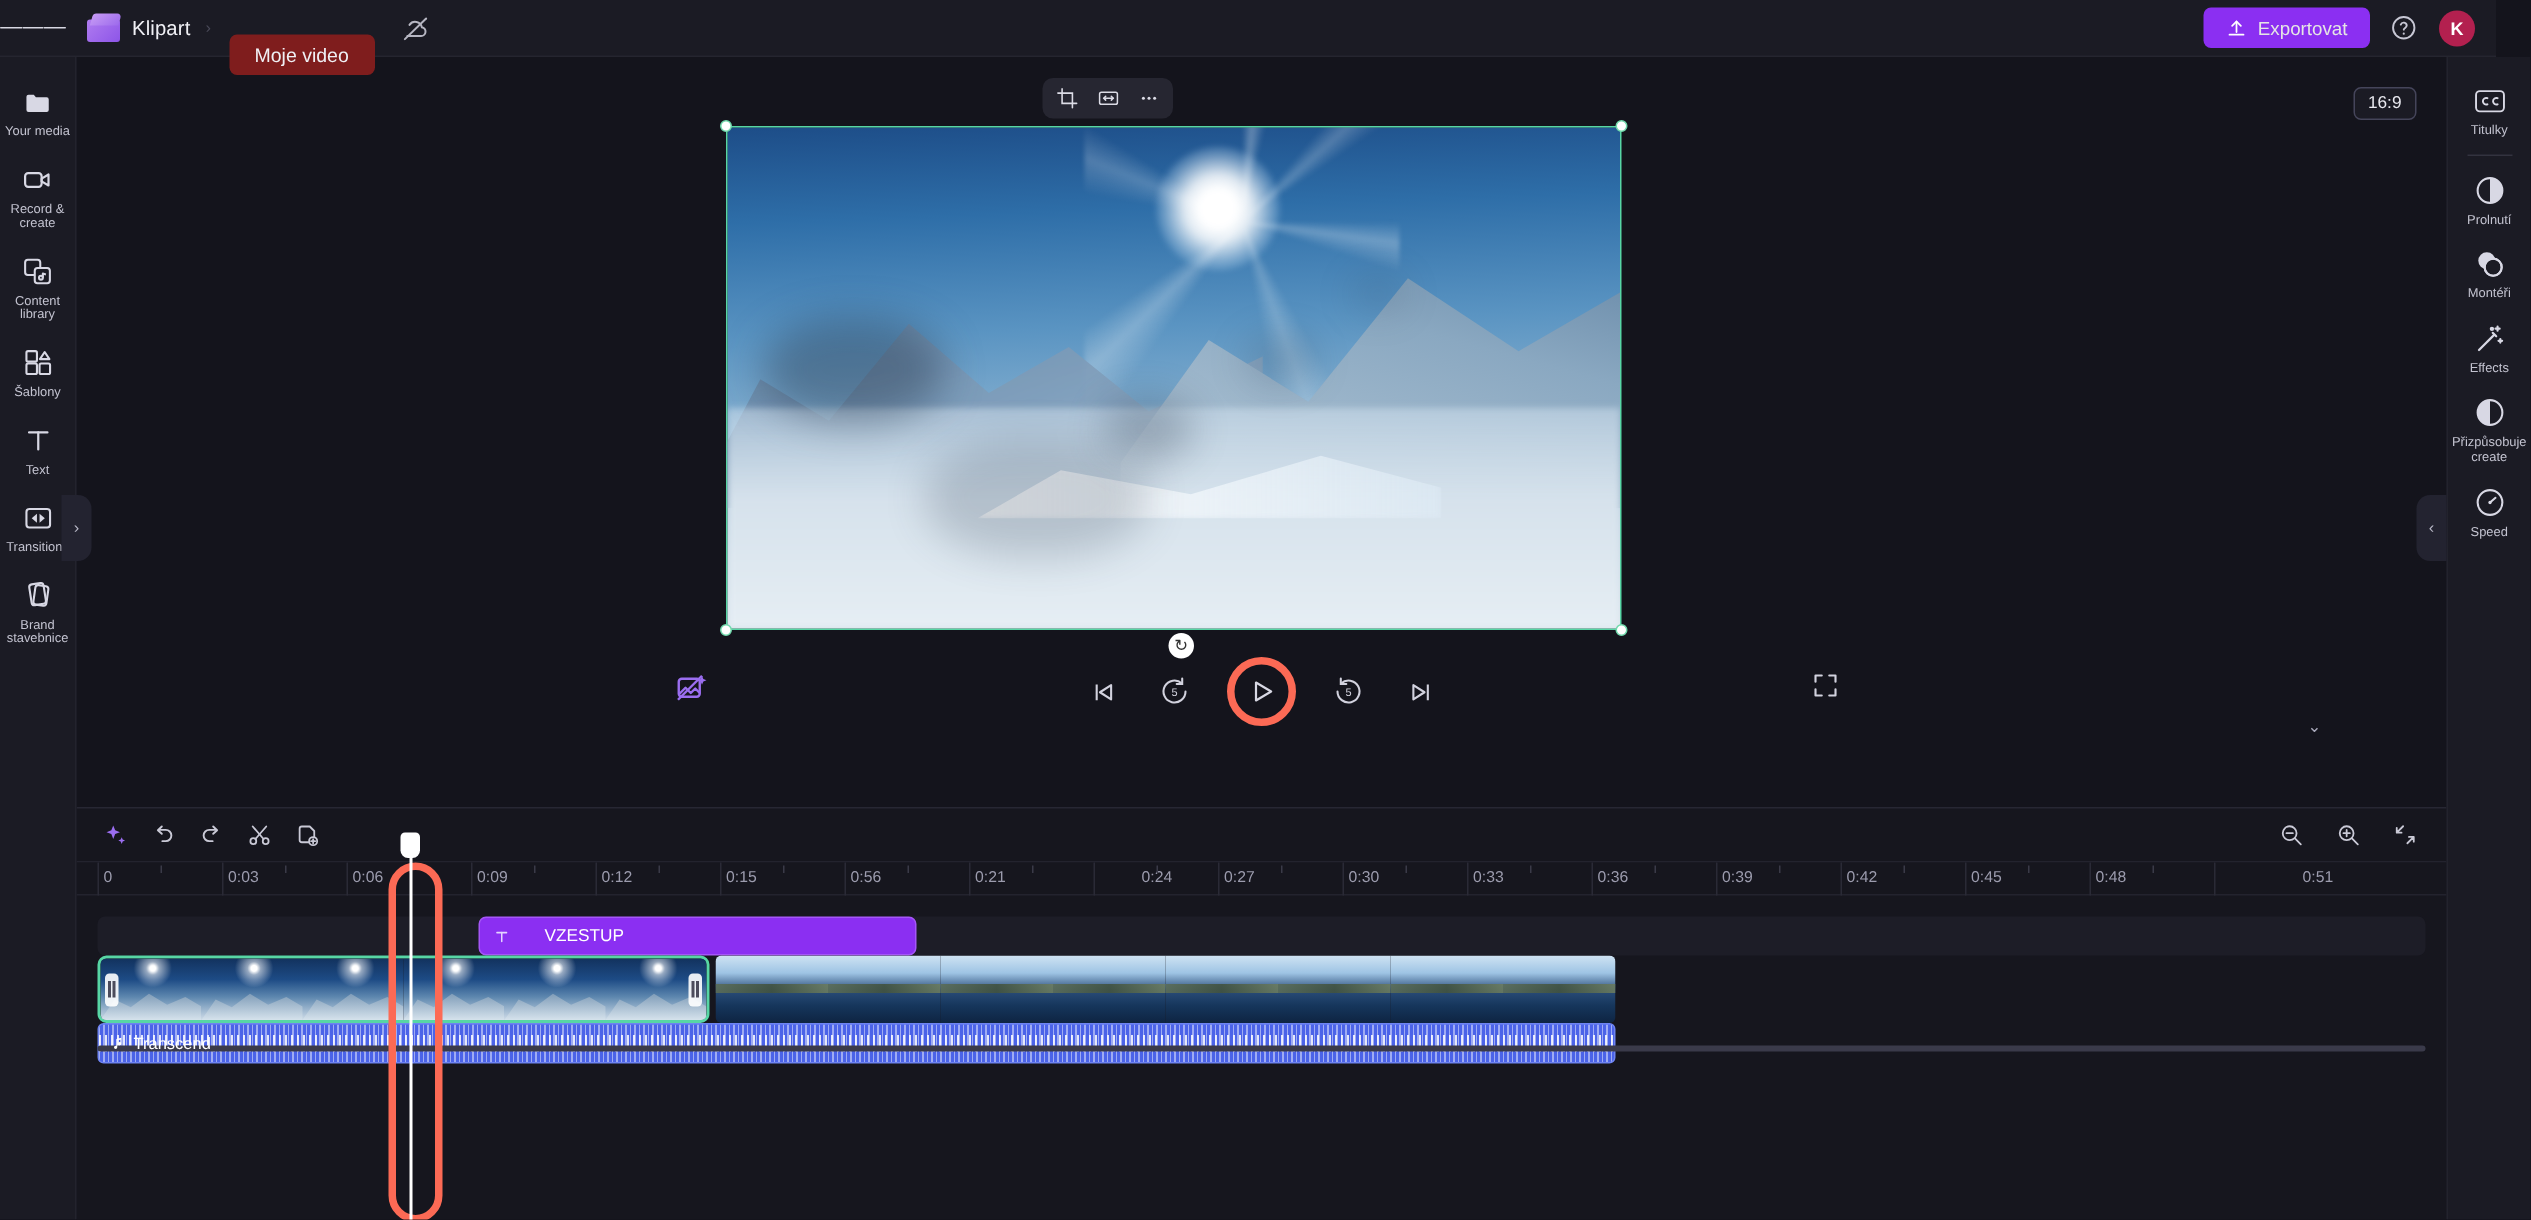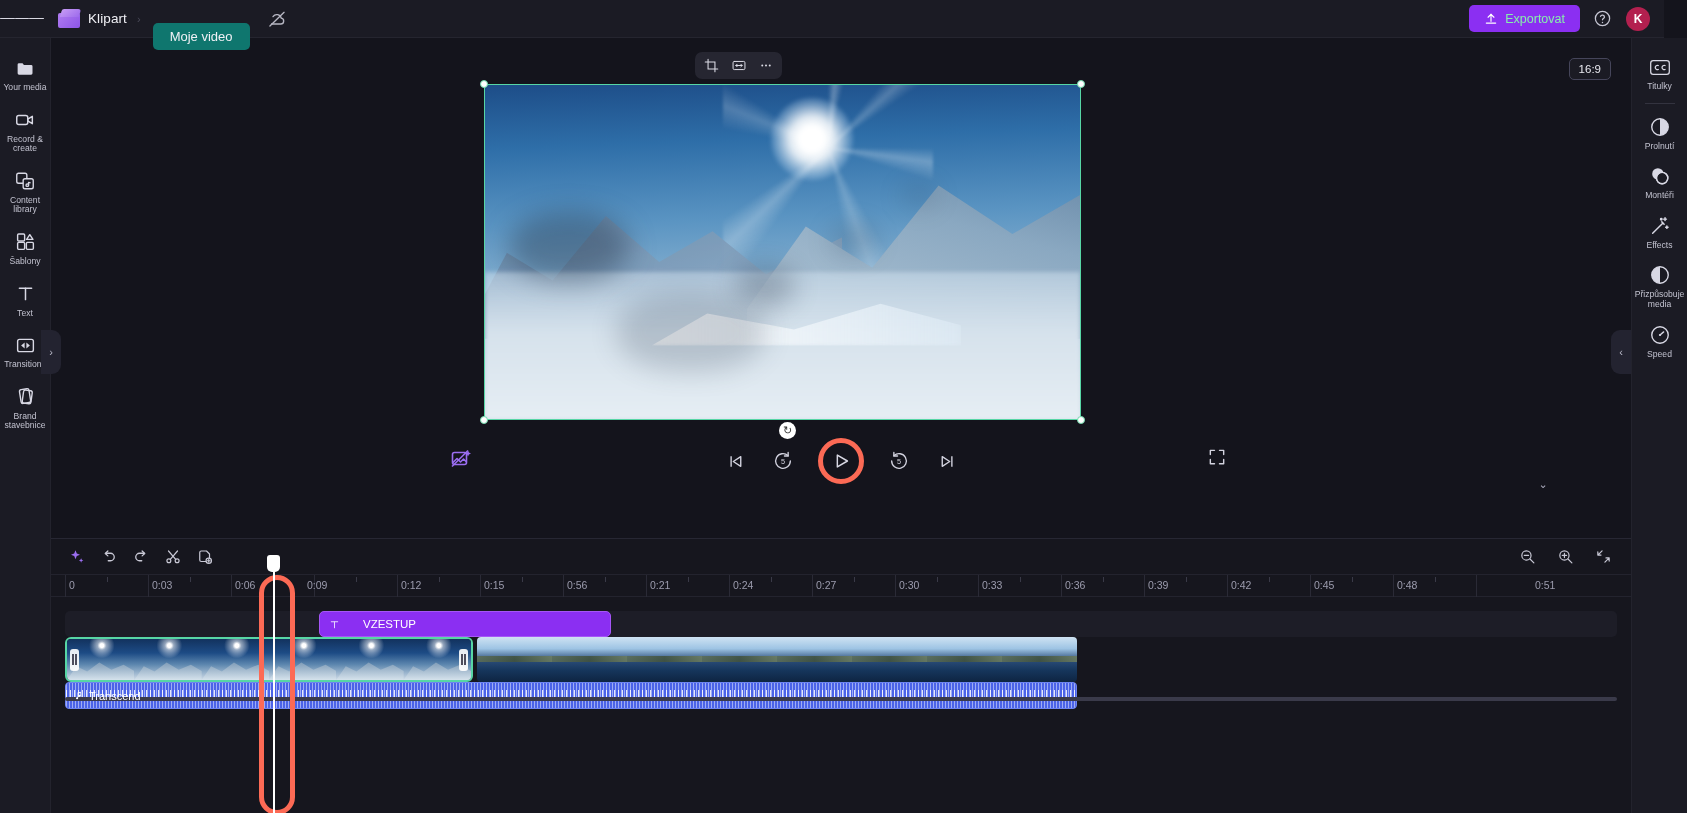--- a/index.html
+++ b/index.html
@@ -32,29 +32,29 @@
   }
   .brand-logo .b2 {
     position:absolute; left:3px; top:0px; width:19px; height:8px;
     background:linear-gradient(135deg,#c79bf5 0%,#9d6bec 100%);
     border-radius:2px 3px 0 0;
     transform:skewX(-16deg);
   }
   .brand-name { font-size:13.5px; color:#f0f0f5; letter-spacing:.1px; }
   .header-sep { color:#4a4a58; margin:0 10px; font-size:11px; }
   .doc-title {
-    background:#0f766e; border-radius:5px; padding:6px 17px;
+    background:#7f1d1d; border-radius:5px; padding:6px 17px;
     font-size:13px; color:#f0f0f5; cursor:pointer; margin-left:2px;margin-top:36px;
   }
   .cloudoff { margin-left:16px; width:22px; height:22px; cursor:pointer; opacity:.85; display:flex; align-items:center; justify-content:center;}
   .header-right { margin-left:auto; display:flex; align-items:center; gap:13px; padding-right:14px; }
   .btn-export {
     background:#8b2ff2; border-radius:5px; height:27px; padding:0 15px;
     display:flex; align-items:center; gap:7px; cursor:pointer;
-    font-size:12.5px; color:#86efac; border:none;
+    font-size:12.5px; color:#e5e5e5; border:none;
   }
   .help-icon { width:20px;height:20px; cursor:pointer; }
   .avatar {
     width:24px; height:24px; border-radius:50%;
     background:#b3204f; color:#fff; font-size:12px; font-weight:bold;
     display:flex; align-items:center; justify-content:center; cursor:pointer;
   }
 
   
   .left-rail {
@@ -496,21 +496,21 @@
       <div class="ri-label">Effects</div>
     </div>
 
     <div class="rail-item">
       <div class="ri-icon">
         <svg width="22" height="22" viewBox="0 0 24 24" fill="none" stroke="#d8d8e4" stroke-width="1.5">
           <circle cx="12" cy="12" r="9"></circle>
           <path d="M12 3a9 9 0 0 0 0 18z" fill="#d8d8e4" stroke="none"></path>
         </svg>
       </div>
-      <div class="ri-label">Přizpůsobuje media</div>
+      <div class="ri-label">Přizpůsobuje create</div>
     </div>
 
     <div class="rail-item">
       <div class="ri-icon">
         <svg width="22" height="22" viewBox="0 0 24 24" fill="none" stroke="#d8d8e4" stroke-width="1.5" stroke-linecap="round">
           <circle cx="12" cy="12" r="9"></circle>
           <path d="M12 12l4-3.4"></path>
           <circle cx="12" cy="12" r="1.2" fill="#d8d8e4" stroke="none"></circle>
         </svg>
       </div>
@@ -695,36 +695,36 @@
       <div class="tick-major" style="left:14px;"></div>
       <div class="tick-label" style="left:18px;">0</div>
       <div class="tick-minor" style="left:56px;"></div>
       <div class="tick-major" style="left:97px;"></div>
       <div class="tick-label" style="left:101px;">0:03</div>
       <div class="tick-minor" style="left:139px;"></div>
       <div class="tick-major" style="left:180px;"></div>
       <div class="tick-label" style="left:184px;">0:06</div>
       <div class="tick-minor" style="left:222px;"></div>
       <div class="tick-major" style="left:263px;"></div>
-      <div class="tick-label" style="left:256px;">0:09</div>
+      <div class="tick-label" style="left:267px;">0:09</div>
       <div class="tick-minor" style="left:305px;"></div>
       <div class="tick-major" style="left:346px;"></div>
       <div class="tick-label" style="left:350px;">0:12</div>
       <div class="tick-minor" style="left:388px;"></div>
       <div class="tick-major" style="left:429px;"></div>
       <div class="tick-label" style="left:433px;">0:15</div>
       <div class="tick-minor" style="left:471px;"></div>
       <div class="tick-major" style="left:512px;"></div>
       <div class="tick-label" style="left:516px;">0:56</div>
       <div class="tick-minor" style="left:554px;"></div>
       <div class="tick-major" style="left:595px;"></div>
       <div class="tick-label" style="left:599px;">0:21</div>
       <div class="tick-minor" style="left:637px;"></div>
       <div class="tick-major" style="left:678px;"></div>
-      <div class="tick-label" style="left:682px;">0:24</div>
+      <div class="tick-label" style="left:710px;">0:24</div>
       <div class="tick-minor" style="left:720px;"></div>
       <div class="tick-major" style="left:761px;"></div>
       <div class="tick-label" style="left:765px;">0:27</div>
       <div class="tick-minor" style="left:803px;"></div>
       <div class="tick-major" style="left:844px;"></div>
       <div class="tick-label" style="left:848px;">0:30</div>
       <div class="tick-minor" style="left:886px;"></div>
       <div class="tick-major" style="left:927px;"></div>
       <div class="tick-label" style="left:931px;">0:33</div>
       <div class="tick-minor" style="left:969px;"></div>

